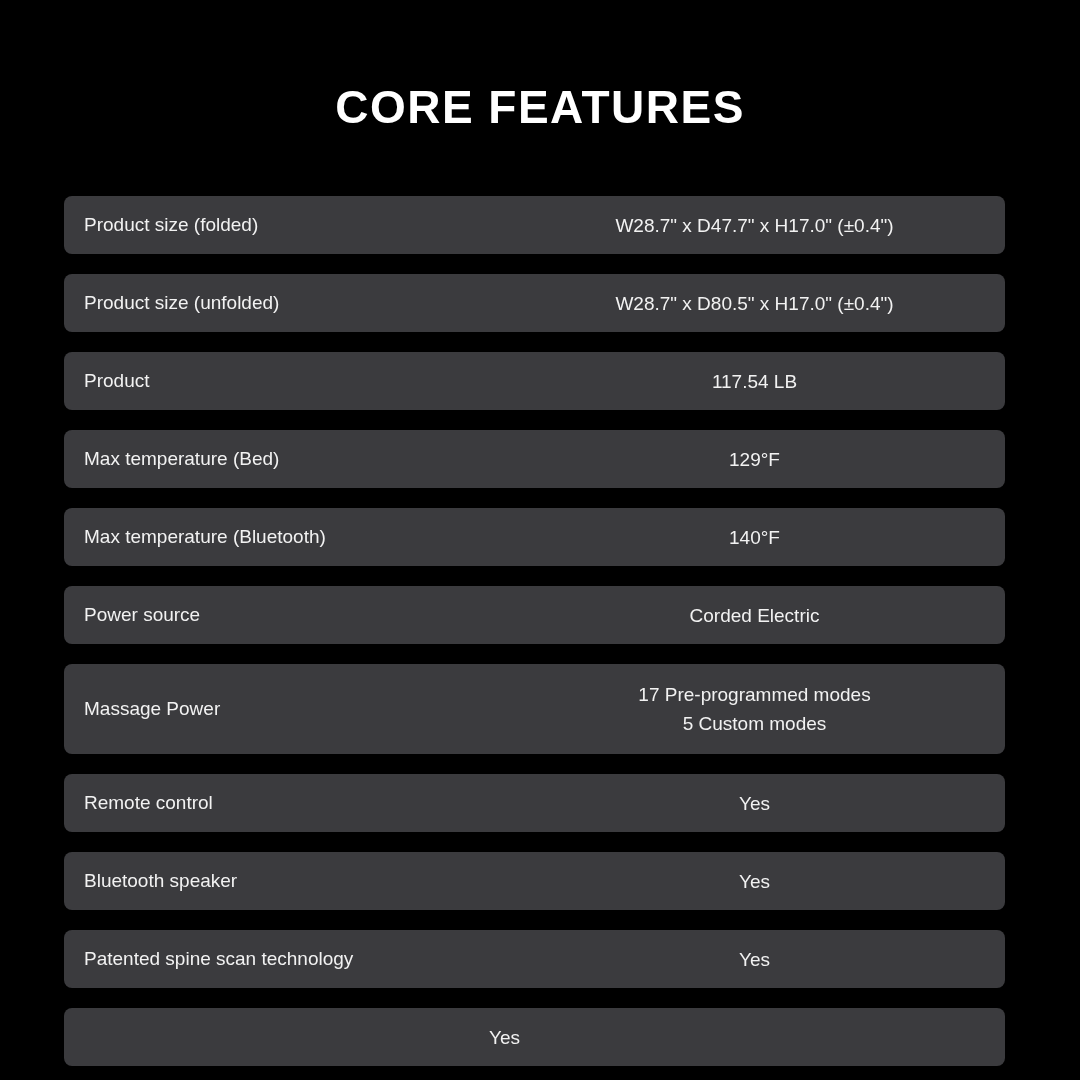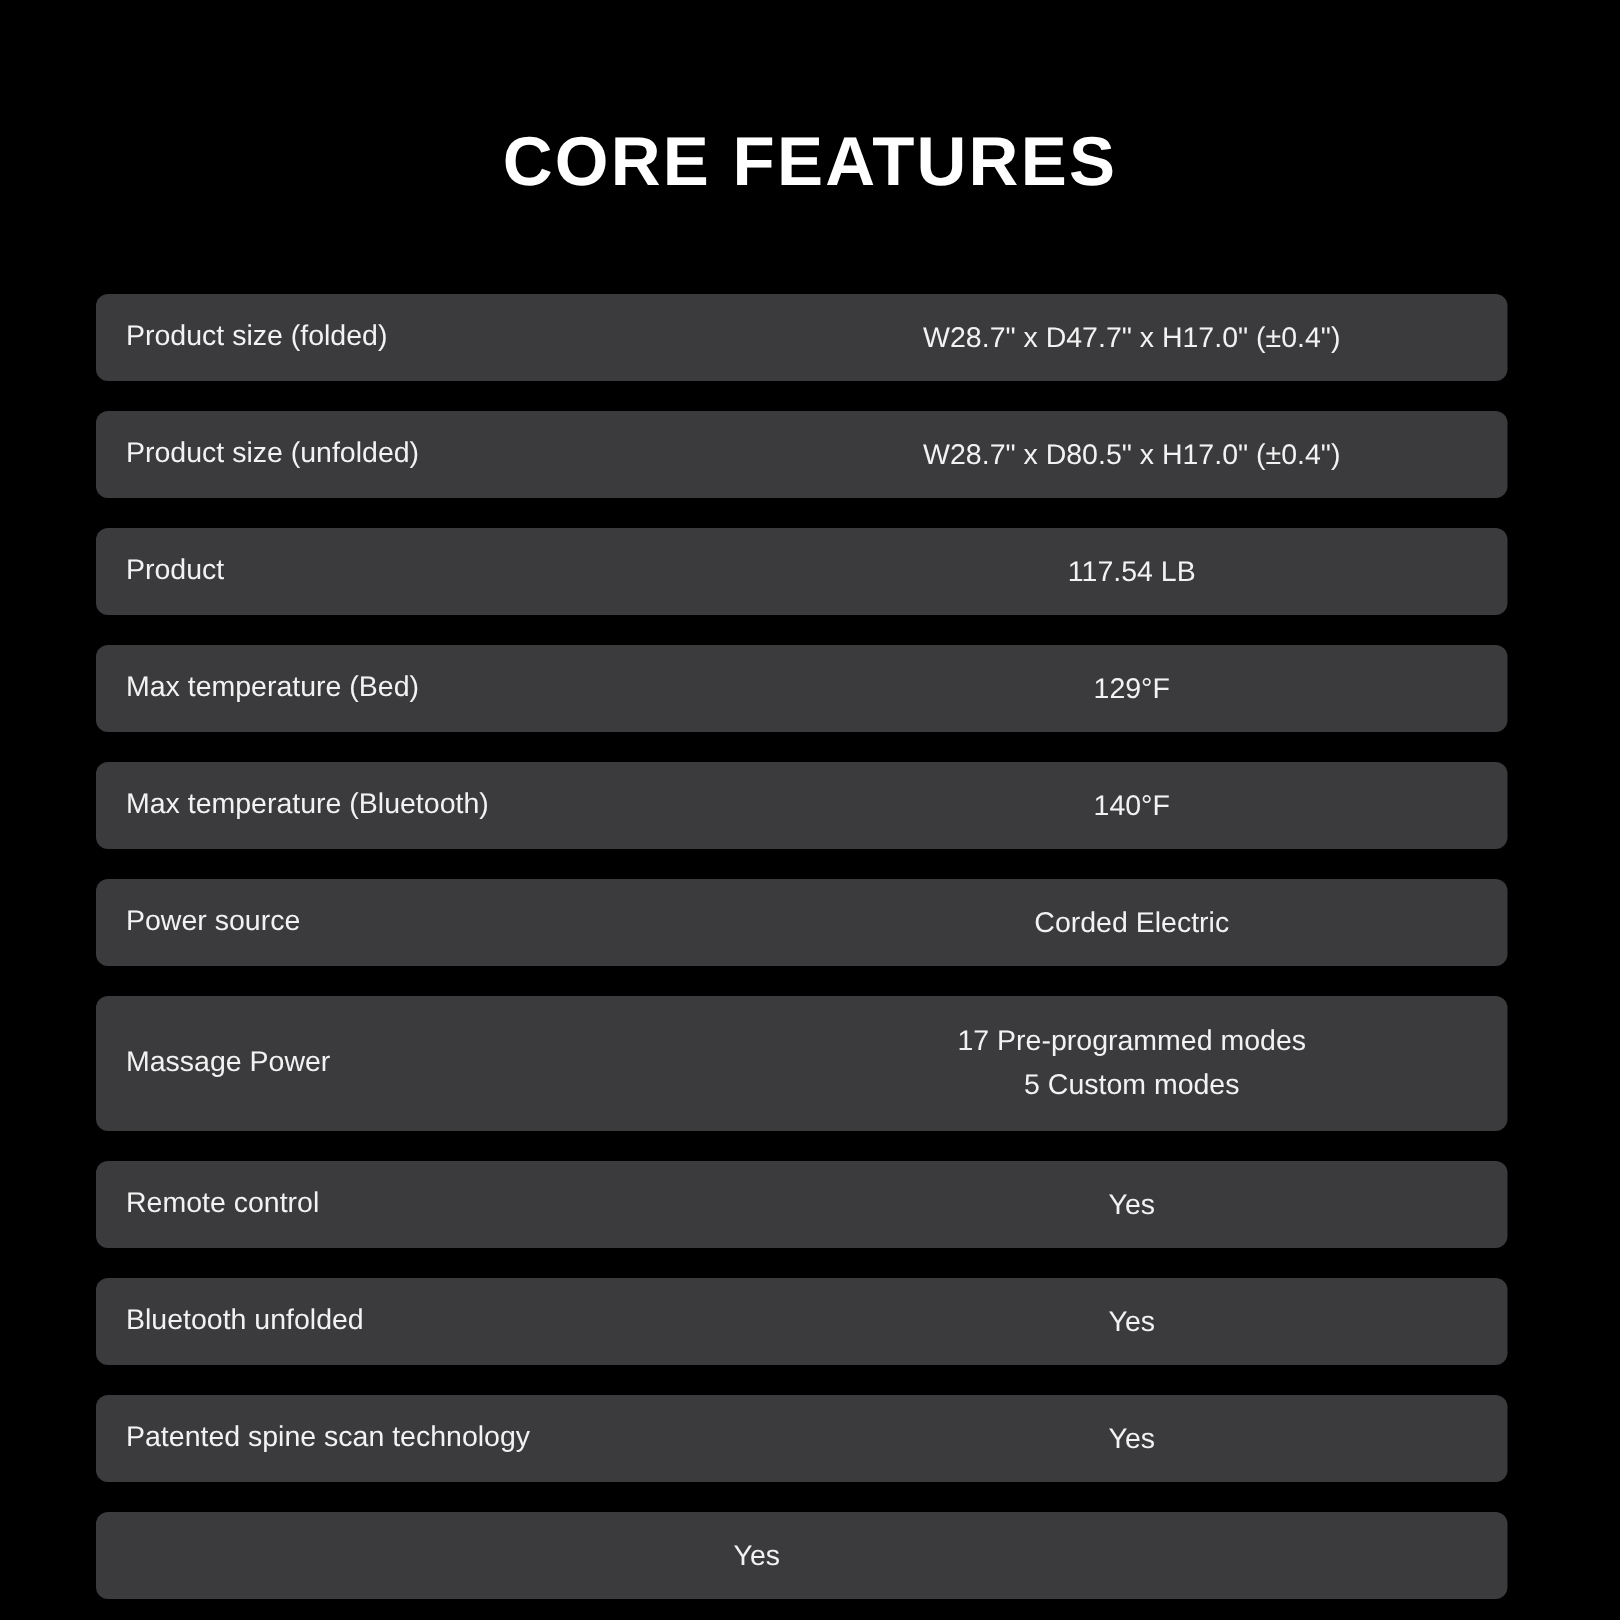--- a/index.html
+++ b/index.html
@@ -114,21 +114,21 @@
       <div class="spec-value">17 Pre-programmed modes
 5 Custom modes</div>
     </div>
 
     <div class="spec-row">
       <div class="spec-label">Remote control</div>
       <div class="spec-value">Yes</div>
     </div>
 
     <div class="spec-row">
-      <div class="spec-label">Bluetooth unfolded</div>
+      <div class="spec-label">Bluetooth speaker</div>
       <div class="spec-value">Yes</div>
     </div>
 
     <div class="spec-row">
       <div class="spec-label">Patented spine scan technology</div>
       <div class="spec-value">Yes</div>
     </div>
 
     <div class="spec-row">
       <div class="spec-value">Yes</div>

